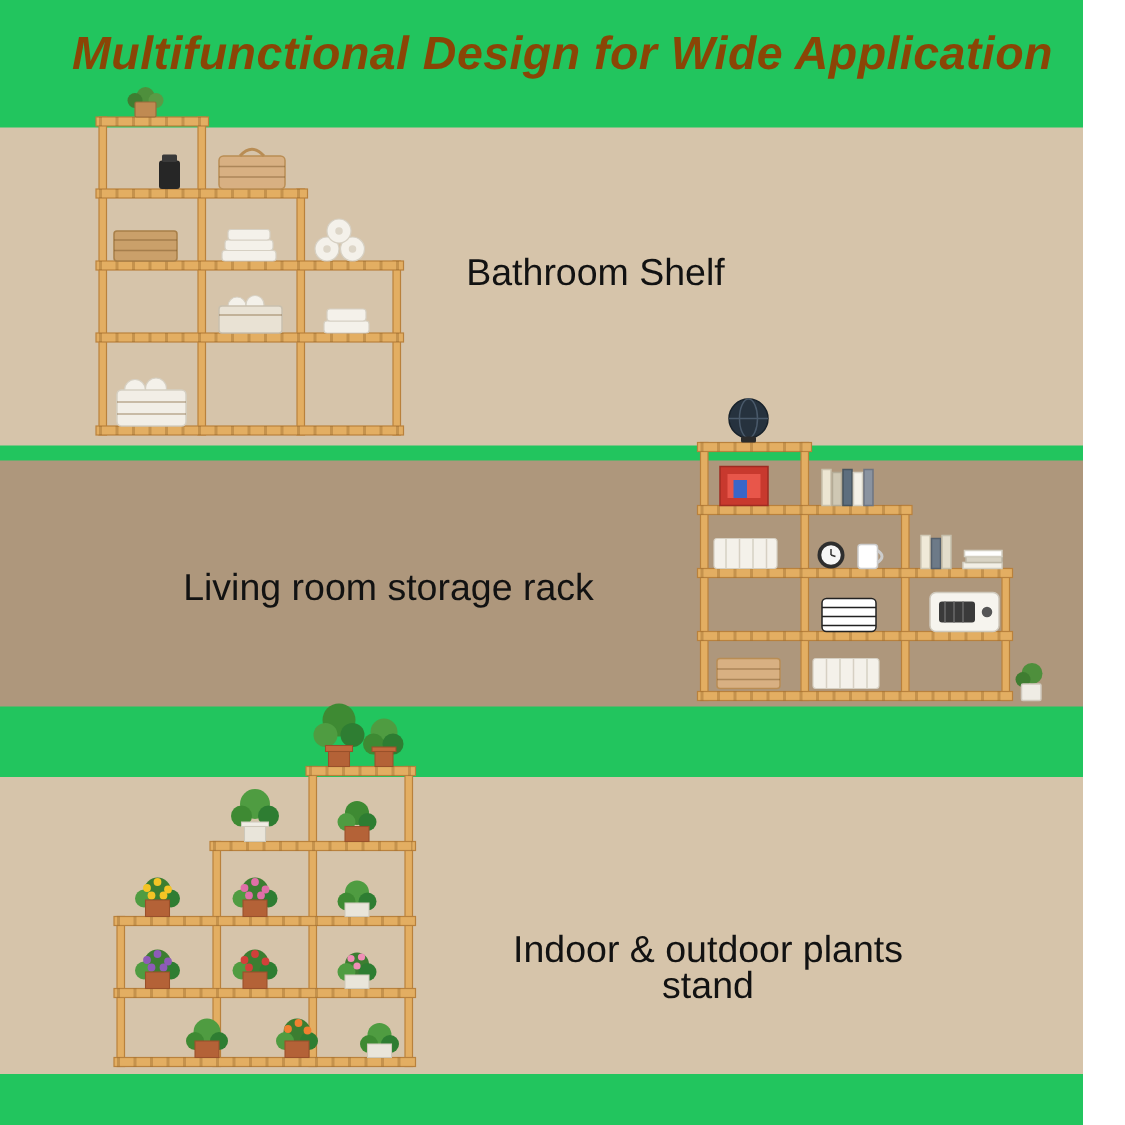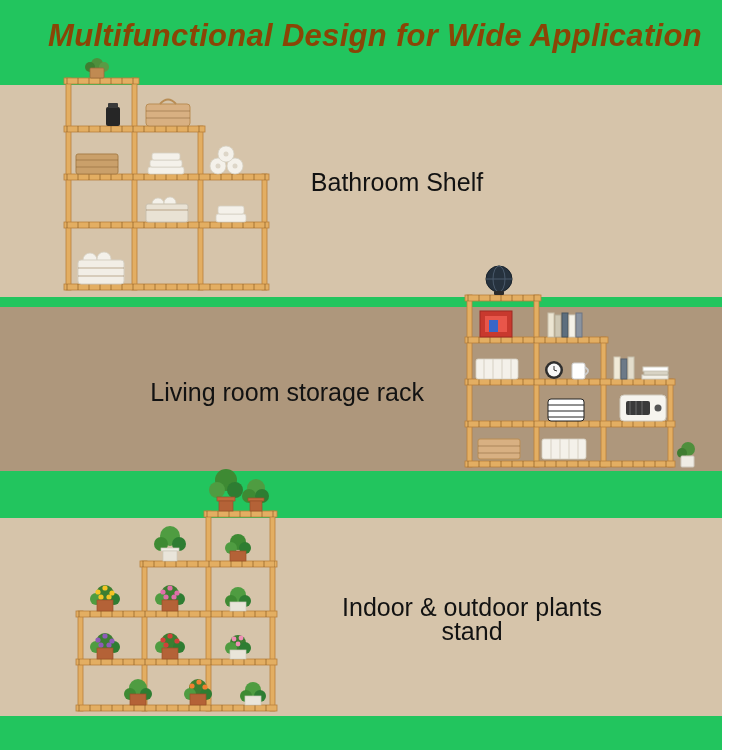--- a/index.html
+++ b/index.html
@@ -7,22 +7,22 @@
   .canvas{position:relative;width:722px;height:750px;background:#22c55e;overflow:hidden;}
   .band{position:absolute;left:0;width:750px;}
   .band-1{top:85px;height:212px;background:var(--band-light);}
   .band-2{top:307px;height:164px;background:var(--band-dark);}
   .band-3{top:518px;height:198px;background:var(--band-light);}
   .title{position:absolute;top:18px;left:0;width:750px;text-align:center;
          font-size:31px;font-weight:bold;font-style:italic;color:var(--title-color);
          letter-spacing:.3px;white-space:nowrap;}
   .label{position:absolute;color:var(--text-color);font-size:25px;text-align:center;line-height:24px;}
   .label-1{top:170px;left:272px;width:250px;}
-  .label-2{top:380px;left:114px;width:310px;text-align:right;}
-  .label-3{top:595px;left:312px;width:320px;}
+  .label-2{top:380px;left:104px;width:310px;}
+  .label-3{top:621px;left:312px;width:320px;}
   .img{position:absolute;}
   .img-1{left:48px;top:58px;}
   .img-2{left:452px;top:265px;}
   .img-3{left:48px;top:466px;}
   .bamboo{fill:var(--bamboo);stroke:var(--bamboo-dark);stroke-width:.8;}
   .slat{stroke:rgba(120,75,20,.28);stroke-width:6;stroke-dasharray:2 9;fill:none;}
   .weave{stroke:rgba(120,85,40,.45);stroke-width:1;fill:none;}
   .wht{fill:#f4f1ea;stroke:#d6d0c3;stroke-width:.8;}
 </style>
 </head>

